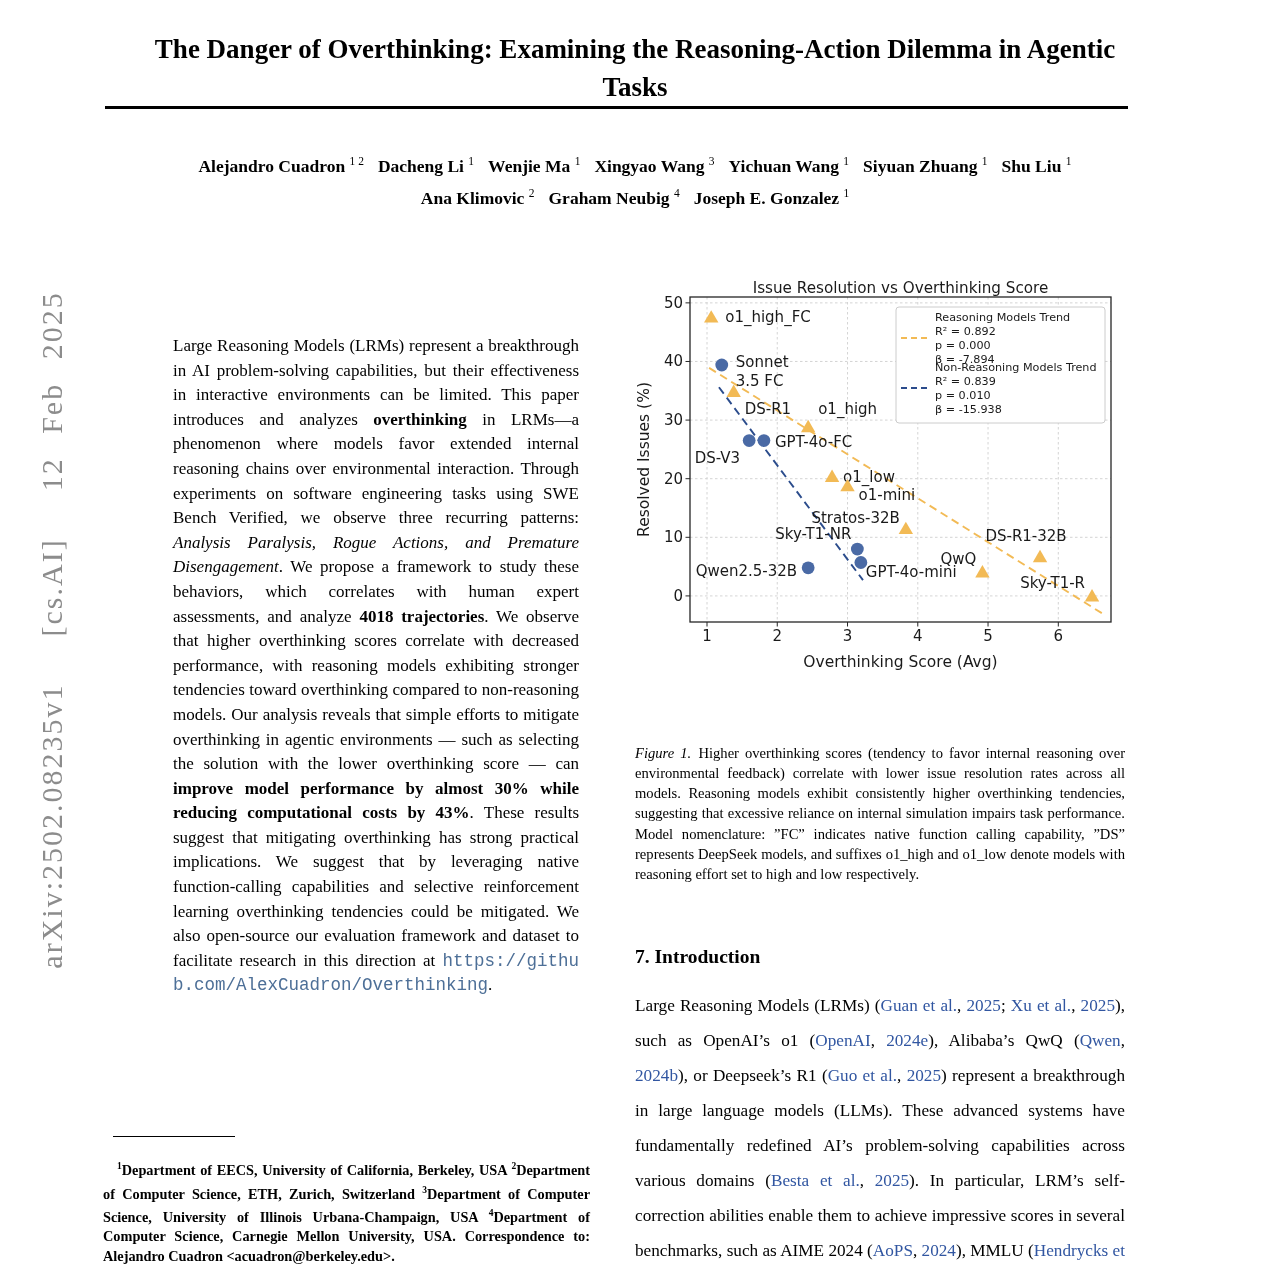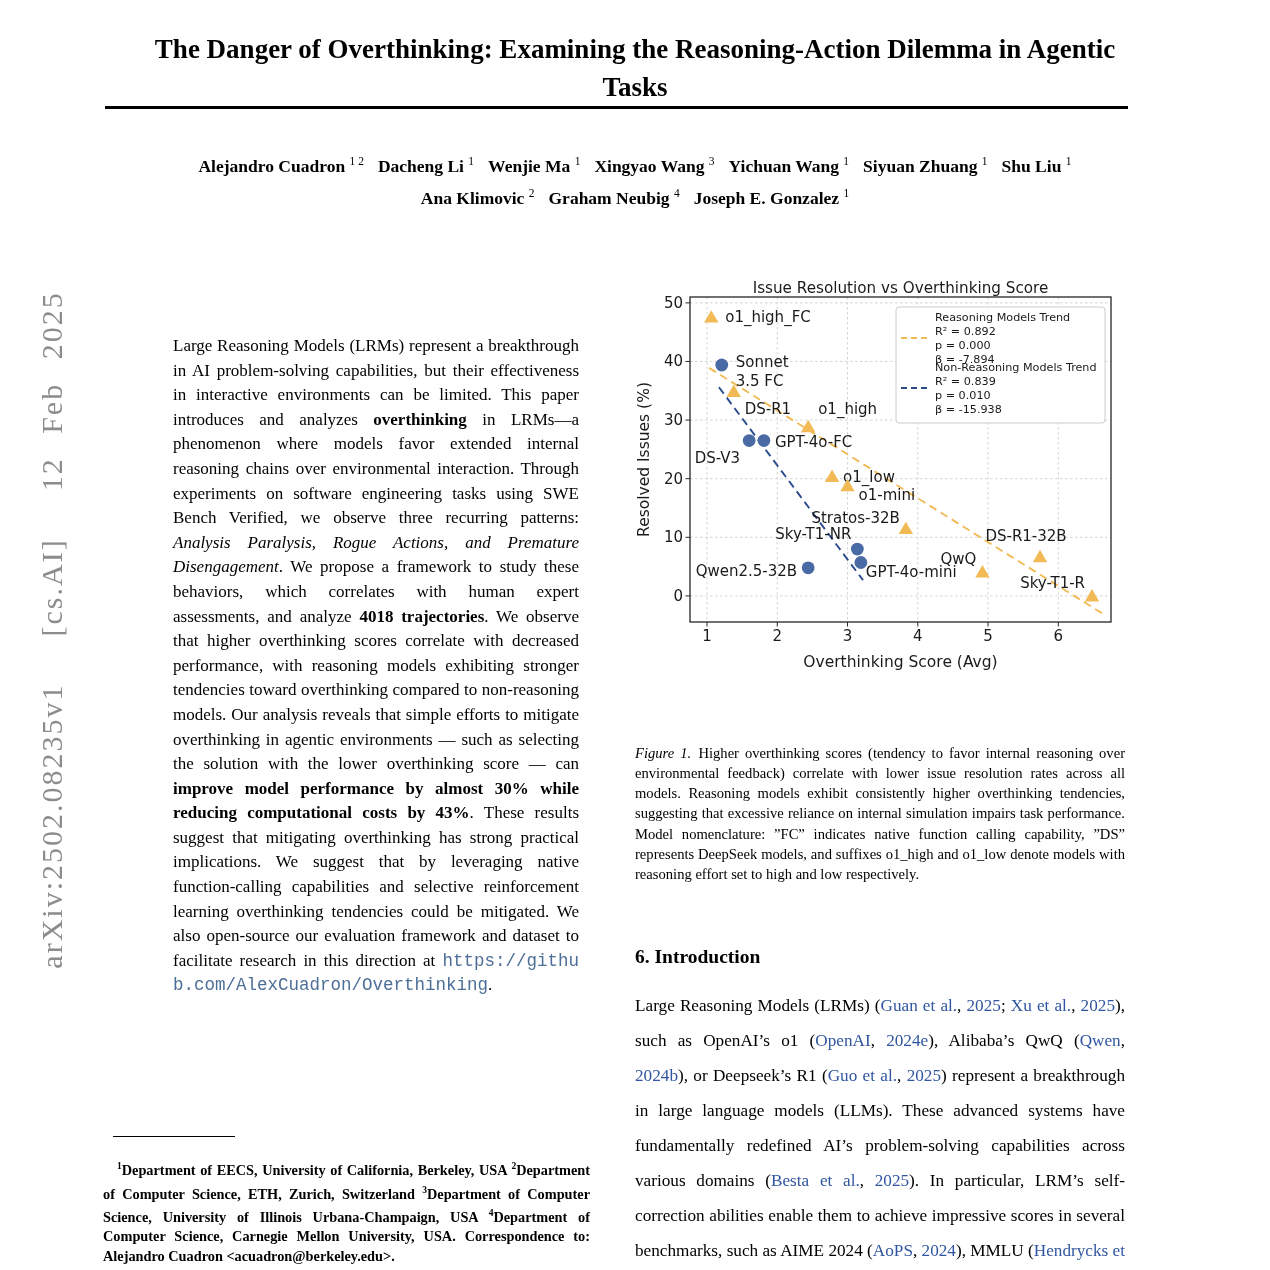--- a/index.html
+++ b/index.html
@@ -149,16 +149,16 @@
         <text x="302" y="70" font-size="11.2">p = 0.000</text>
         <text x="302" y="84" font-size="11.2">β = -7.894</text>
         <line x1="268" y1="109" x2="297" y2="109" stroke="#2B4C8C" stroke-width="1.9" stroke-dasharray="6 4"></line>
         <text x="302" y="92" font-size="11.2">Non-Reasoning Models Trend</text>
         <text x="302" y="106" font-size="11.2">R² = 0.839</text>
         <text x="302" y="120" font-size="11.2">p = 0.010</text>
         <text x="302" y="134" font-size="11.2">β = -15.938</text>
       </svg></div>
   <p class="figure-caption" id="caption"><span class="seg-i">Figure 1.</span><span> Higher overthinking scores (tendency to favor internal reasoning over environmental feedback) correlate with lower issue resolution rates across all models. Reasoning models exhibit consistently higher overthinking tendencies, suggesting that excessive reliance on internal simulation impairs task performance. Model nomenclature: ”FC” indicates native function calling capability, ”DS” represents DeepSeek models, and suffixes o1_high and o1_low denote models with reasoning effort set to high and low respectively.</span></p>
 
-  <h2 class="intro-heading">6. Introduction</h2>
+  <h2 class="intro-heading">7. Introduction</h2>
   <p class="intro-text" id="intro"><span>Large Reasoning Models (LRMs) (</span><a class="seg-cite" href="#">Guan et al.</a><span>, </span><a class="seg-cite" href="#">2025</a><span>; </span><a class="seg-cite" href="#">Xu et al.</a><span>, </span><a class="seg-cite" href="#">2025</a><span>), such as OpenAI’s o1 (</span><a class="seg-cite" href="#">OpenAI</a><span>, </span><a class="seg-cite" href="#">2024e</a><span>), Alibaba’s QwQ (</span><a class="seg-cite" href="#">Qwen</a><span>, </span><a class="seg-cite" href="#">2024b</a><span>), or Deepseek’s R1 (</span><a class="seg-cite" href="#">Guo et al.</a><span>, </span><a class="seg-cite" href="#">2025</a><span>) represent a breakthrough in large language models (LLMs). These advanced systems have fundamentally redefined AI’s problem-solving capabilities across various domains (</span><a class="seg-cite" href="#">Besta et al.</a><span>, </span><a class="seg-cite" href="#">2025</a><span>).  In particular, LRM’s self-correction abilities enable them to achieve impressive scores in several benchmarks, such as AIME 2024 (</span><a class="seg-cite" href="#">AoPS</a><span>, </span><a class="seg-cite" href="#">2024</a><span>), MMLU (</span><a class="seg-cite" href="#">Hendrycks et al.</a><span>, </span><a class="seg-cite" href="#">2021</a><span>), or GPQA-Diamond (</span><a class="seg-cite" href="#">Rein et al.</a><span>, </span><a class="seg-cite" href="#">2023</a><span>) among others (</span><a class="seg-cite" href="#">Guo et al.</a><span>, </span><a class="seg-cite" href="#">2025</a><span>; </span><a class="seg-cite" href="#">OpenAI</a><span>, </span><a class="seg-cite" href="#">2024e;d</a><span>; </span><a class="seg-cite" href="#">Qwen</a><span>, </span><a class="seg-cite" href="#">2024b</a><span>; </span><a class="seg-cite" href="#">Guan et al.</a><span>, </span><a class="seg-cite" href="#">2025</a><span>).</span></p>
 
 </div>
 
 </body></html>

